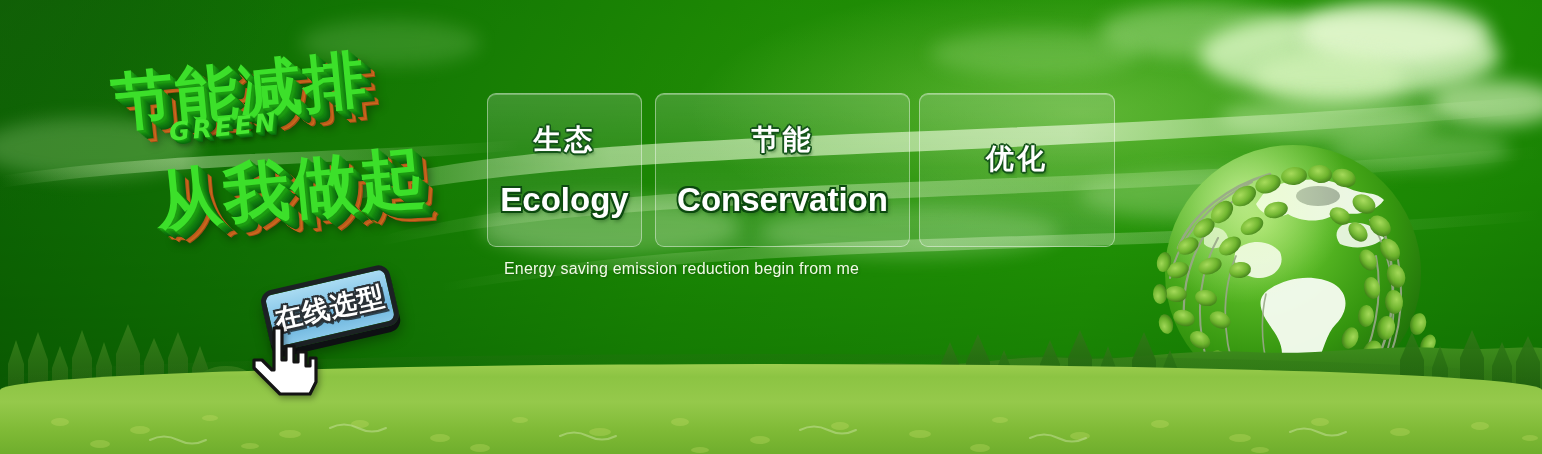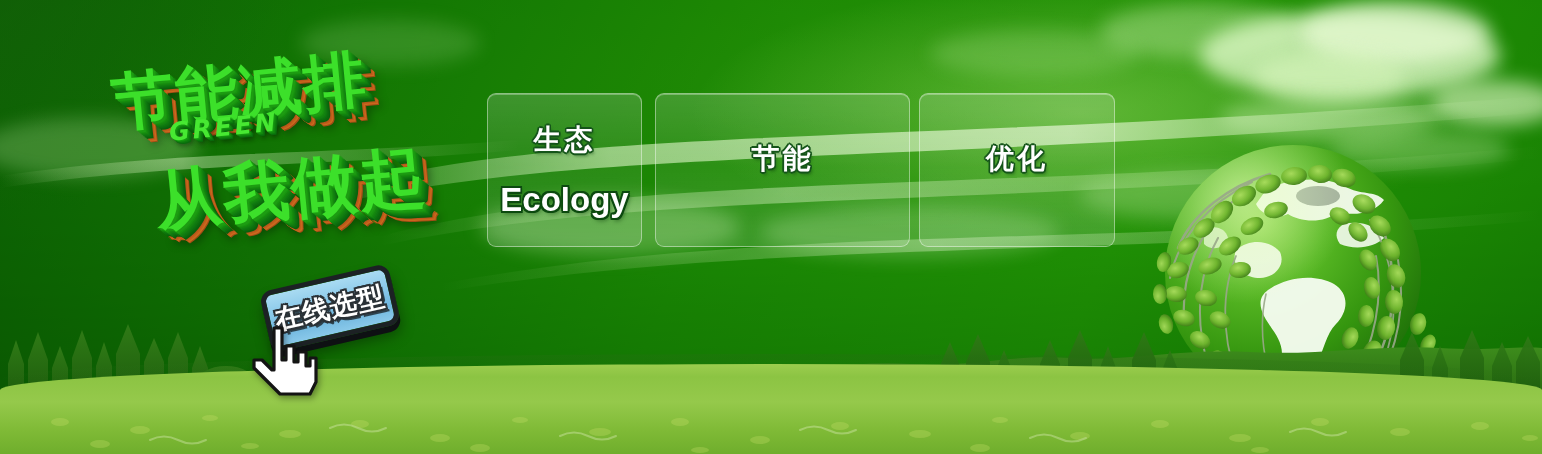--- a/index.html
+++ b/index.html
@@ -236,28 +236,30 @@
 
   <div class="cards">
 
     <div class="card" style="left:0px;width:153px;">
       <div class="card-cn">生态</div>
       <div class="card-en">Ecology</div>
     </div>
 
     <div class="card" style="left:168px;width:253px;">
       <div class="card-cn">节能</div>
+      <div class="card-en">Conservation</div>
     </div>
 
     <div class="card" style="left:432px;width:194px;">
       <div class="card-cn">优化</div>
     </div>
 
   </div>
 
+  <div class="tagline">Energy saving emission reduction begin from me</div>
 
   <div class="globe-wrap">
     <div class="globe-shadow"></div>
     <svg viewBox="0 0 290 290" width="290" height="290">
       <defs>
         <radialGradient id="gsph" cx="36%" cy="30%" r="78%">
           <stop offset="0%" stop-color="#8fd84b"></stop>
           <stop offset="34%" stop-color="#58b824"></stop>
           <stop offset="68%" stop-color="#35960f"></stop>
           <stop offset="100%" stop-color="#1c6b08"></stop>

